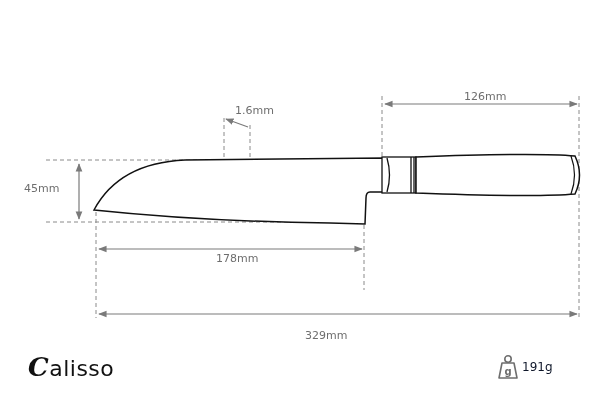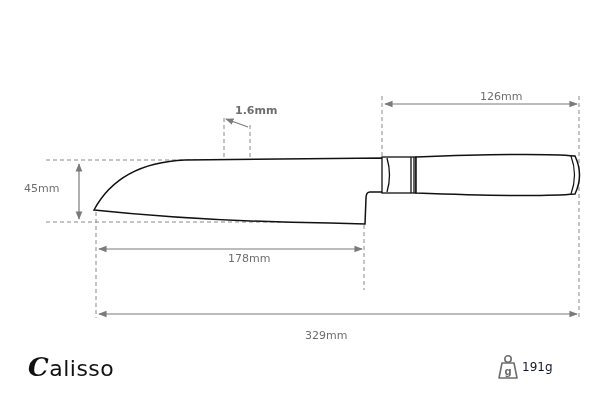--- a/index.html
+++ b/index.html
@@ -50,24 +50,24 @@
     <line x1="411" y1="157" x2="411" y2="193"></line>
     <line x1="414" y1="157" x2="414" y2="193"></line>
   </g>
 
   <g stroke="#111" stroke-width="1.5" fill="#ffffff">
     <path d="M416,157 C470,155 540,153 575,156 Q584,175 575,194 C540,197 470,195 416,193 Z"></path>
     <path d="M571,156 Q578,175 571,194" fill="none" stroke-width="1.2"></path>
   </g>
 </svg>
 
-<span class="label" style="left:235px; top:104px;font-weight:bold;">1.6mm</span>
-<span class="label" style="left:480px; top:90px;text-align:center;">126mm</span>
+<span class="label" style="left:235px; top:104px;">1.6mm</span>
+<span class="label" style="left:464px; top:90px;text-align:center;">126mm</span>
 <span class="label" style="left:24px; top:182px;">45mm</span>
-<span class="label" style="left:216px; top:252px;margin-left:12px;">178mm</span>
+<span class="label" style="left:216px; top:252px;">178mm</span>
 <span class="label" style="left:305px; top:329px;">329mm</span>
 
 <div class="brand">
   <span class="c">C</span><span>alisso</span>
 </div>
 
 <div class="weight">
   <svg width="22" height="26" viewBox="0 0 22 26">
     <circle cx="11" cy="5" r="3.2" fill="none" stroke="#6e6e6e" stroke-width="1.6"></circle>
     <path d="M5,9 L17,9 L20,24 L2,24 Z" fill="none" stroke="#6e6e6e" stroke-width="1.6" stroke-linejoin="round"></path>

